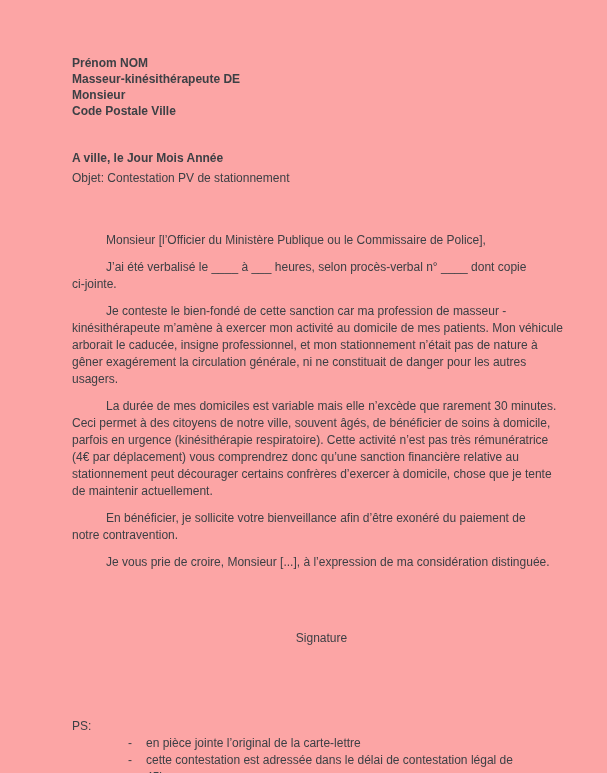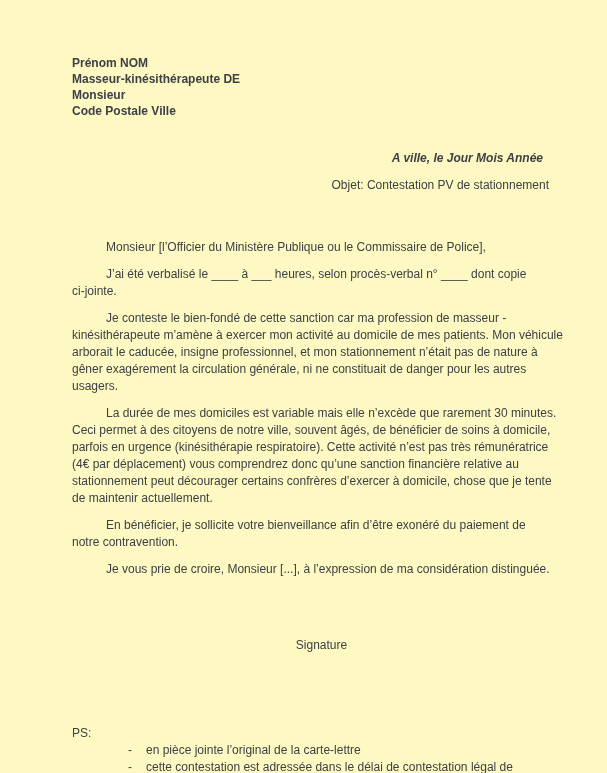--- a/index.html
+++ b/index.html
@@ -4,43 +4,41 @@
 <style>
   html, body {
     margin: 0;
     padding: 0;
     background: #ffffff;
   }
   .page {
     position: relative;
     width: 607px;
     height: 773px;
-    background: #fef9c3;
+    background: #fca5a5;
     font-family: "Liberation Sans", "DejaVu Sans", sans-serif;
     font-size: 12px;
     line-height: 17px;
     color: #3d4045;
     box-sizing: border-box;
     padding: 55px 58px 0 72px;
     overflow: hidden;
   }
   .sender {
     font-weight: bold;
     line-height: 16px;
   }
   .dateline {
     margin-top: 31px;
-    text-align: right;
+    text-align: left;
     font-weight: bold;
     padding-right: 6px;
-    font-style: italic;
   }
   .subject {
-    margin-top: 10px;
-    text-align: right;
+    margin-top: 3px;
   }
   .body-block .para {
     margin-top: 10px;
   }
   .body-block .para:first-child {
     margin-top: 45px;
   }
   .line {
     white-space: nowrap;
   }

